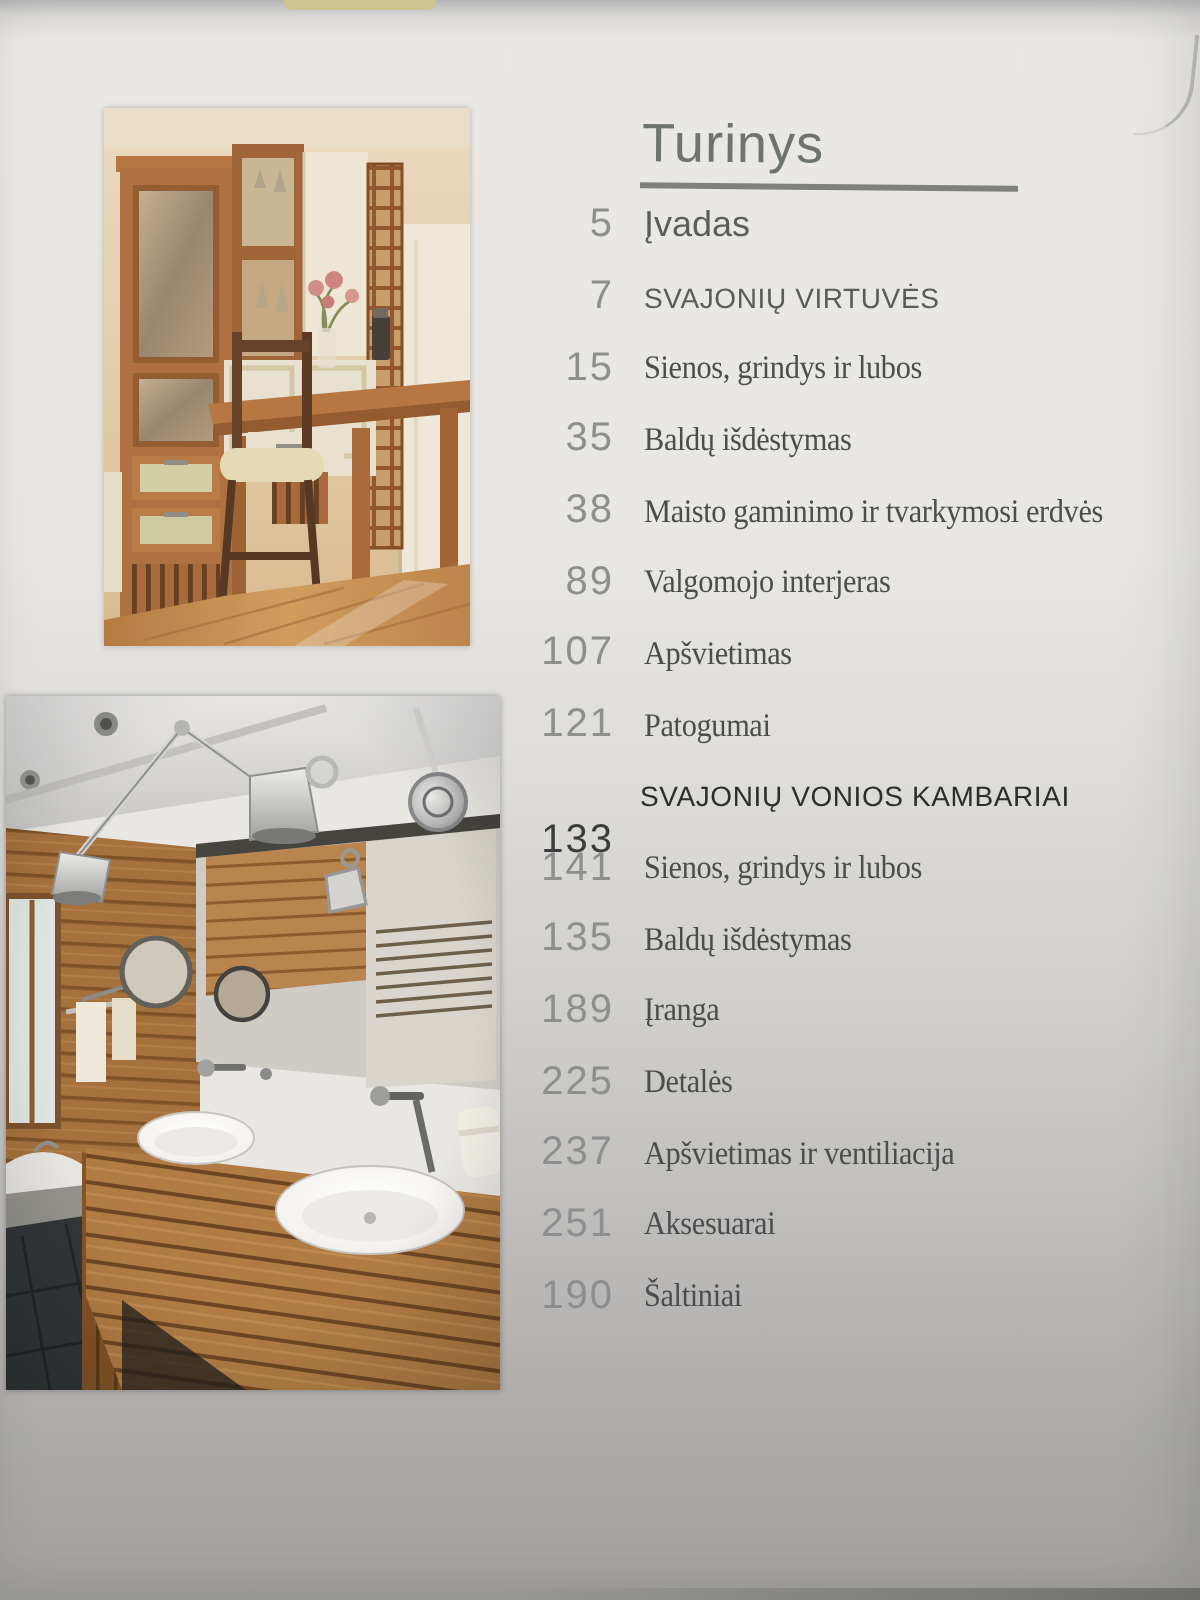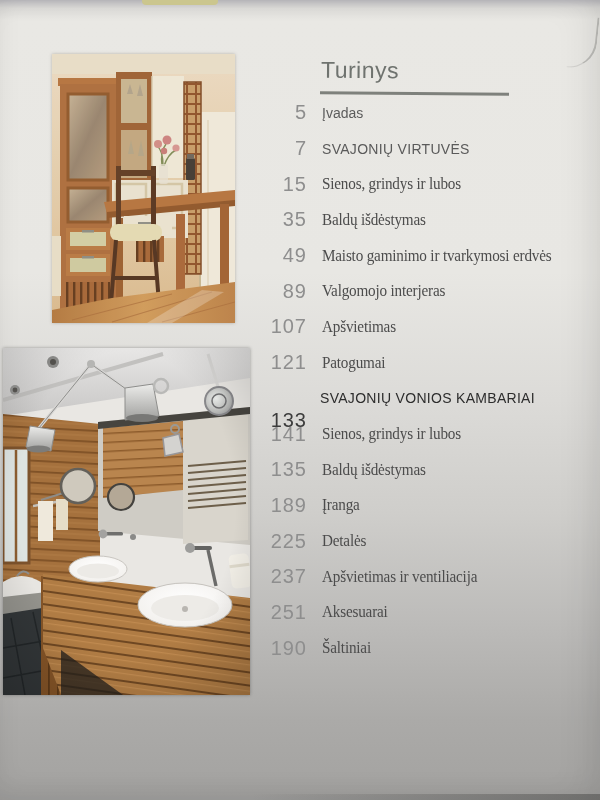--- a/index.html
+++ b/index.html
@@ -18,34 +18,34 @@
     border-radius:0 0 30px 0;transform:rotate(6deg);}
   .bottom-edge{position:absolute;bottom:0;right:0;width:58%;height:6px;
     background:linear-gradient(90deg,rgba(80,80,78,0),rgba(70,70,68,.5));}
 
   .photo{position:absolute;display:block;}
   .photo-kitchen{left:52px;top:54px;width:183px;height:269px;box-shadow:0 0 3px rgba(90,80,60,.35);}
   .photo-bath{left:3px;top:348px;width:247px;height:347px;box-shadow:0 0 3px rgba(40,40,40,.4);}
 
   .toc-title-text{
     position:absolute;left:321px;top:57px;margin:0;
-    font-size:23px;font-weight:400;color:#6f736f;letter-spacing:.5px;
+    font-size:27px;font-weight:400;color:#6f736f;letter-spacing:.5px;
     transform:rotate(.4deg);
   }
   .title-underline{position:absolute;left:320px;top:92px;width:189px;height:2.5px;
     background:#7e817c;transform:rotate(.5deg);}
 
   .toc{position:absolute;left:239px;top:95px;width:360px;}
   .toc-row{display:flex;align-items:center;height:35.7px;}
   .toc-num{
     width:68px;text-align:right;flex:none;
     font-size:20px;letter-spacing:1px;color:#8e8e8e;
   }
   .toc-label{margin-left:15px;white-space:nowrap;display:inline-block;transform-origin:0 50%;}
-  .style-sans .toc-label{font-size:14px;color:#5c5c5c;text-align:center;}
+  .style-sans .toc-label{font-size:18px;color:#5c5c5c;text-align:center;}
   .style-serif .toc-label{font-family:"Liberation Serif",serif;font-size:16.5px;
     color:#4c4c4c;letter-spacing:-.2px;transform:scaleX(.92);}
   .style-chapter .toc-label,.style-chapter-dark .toc-label{
     font-size:14px;letter-spacing:.3px;color:#5a5a5a;}
   .style-chapter-dark .toc-label{color:#2d2d2d;font-weight:500;margin-left:13px;}
   .style-chapter-dark .toc-num{color:#3c3c3c;margin-top:44px;}
 </style>
 </head>
 <body>
 
@@ -185,21 +185,21 @@
   </div>
       <div class="toc-row style-serif">
     <span class="toc-num">15</span>
     <span class="toc-label">Sienos, grindys ir lubos</span>
   </div>
       <div class="toc-row style-serif">
     <span class="toc-num">35</span>
     <span class="toc-label">Baldų išdėstymas</span>
   </div>
       <div class="toc-row style-serif">
-    <span class="toc-num">49</span>
+    <span class="toc-num">38</span>
     <span class="toc-label">Maisto gaminimo ir tvarkymosi erdvės</span>
   </div>
       <div class="toc-row style-serif">
     <span class="toc-num">89</span>
     <span class="toc-label">Valgomojo interjeras</span>
   </div>
       <div class="toc-row style-serif">
     <span class="toc-num">107</span>
     <span class="toc-label">Apšvietimas</span>
   </div>

